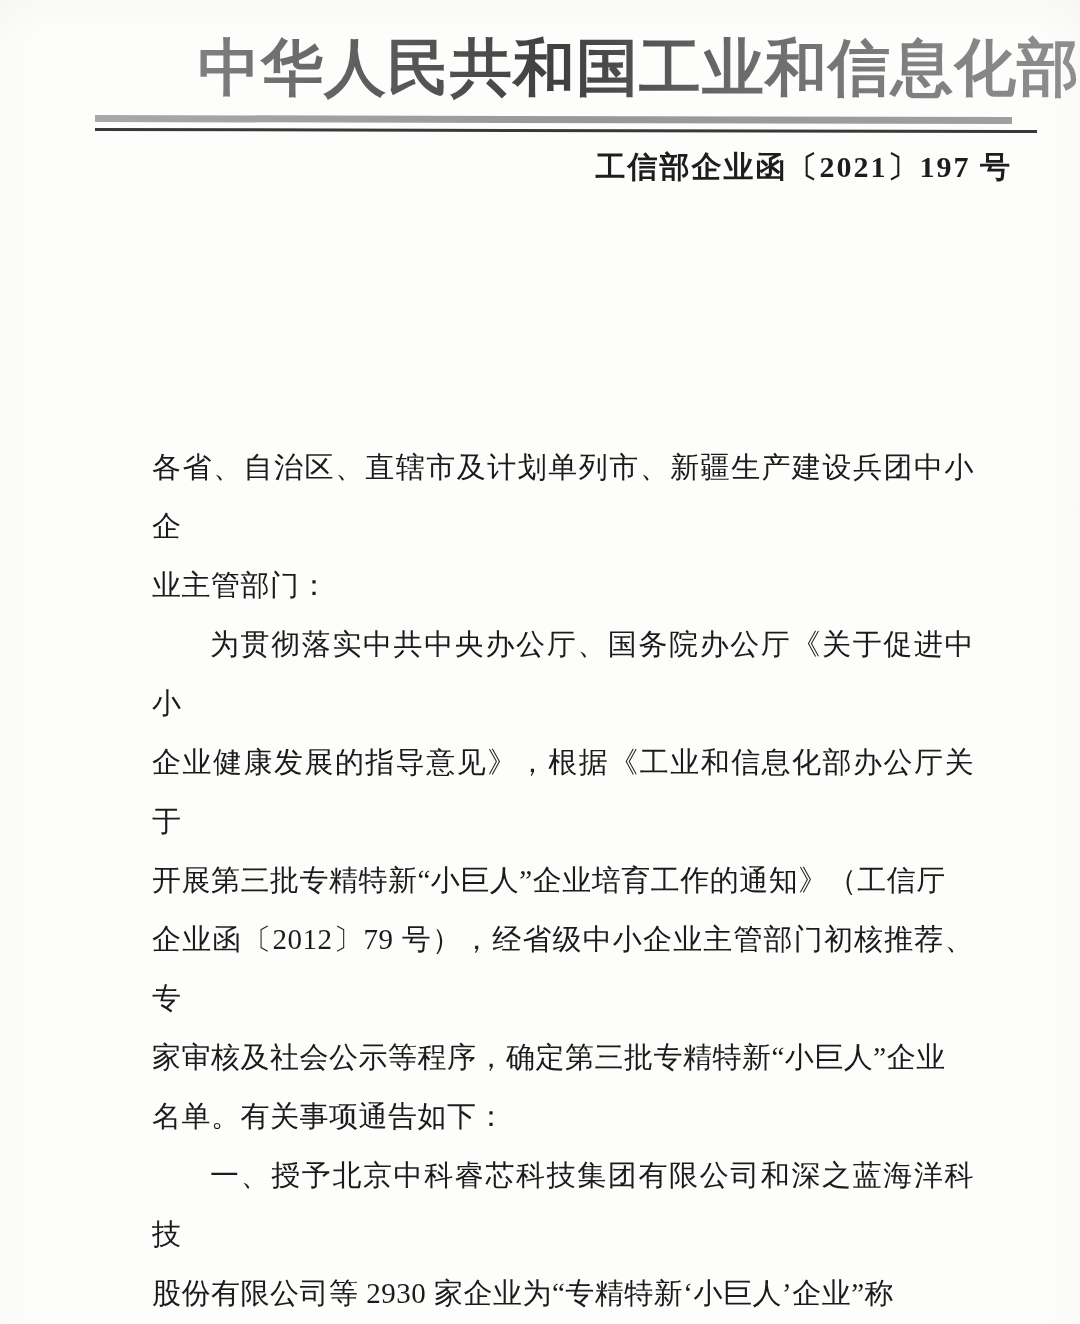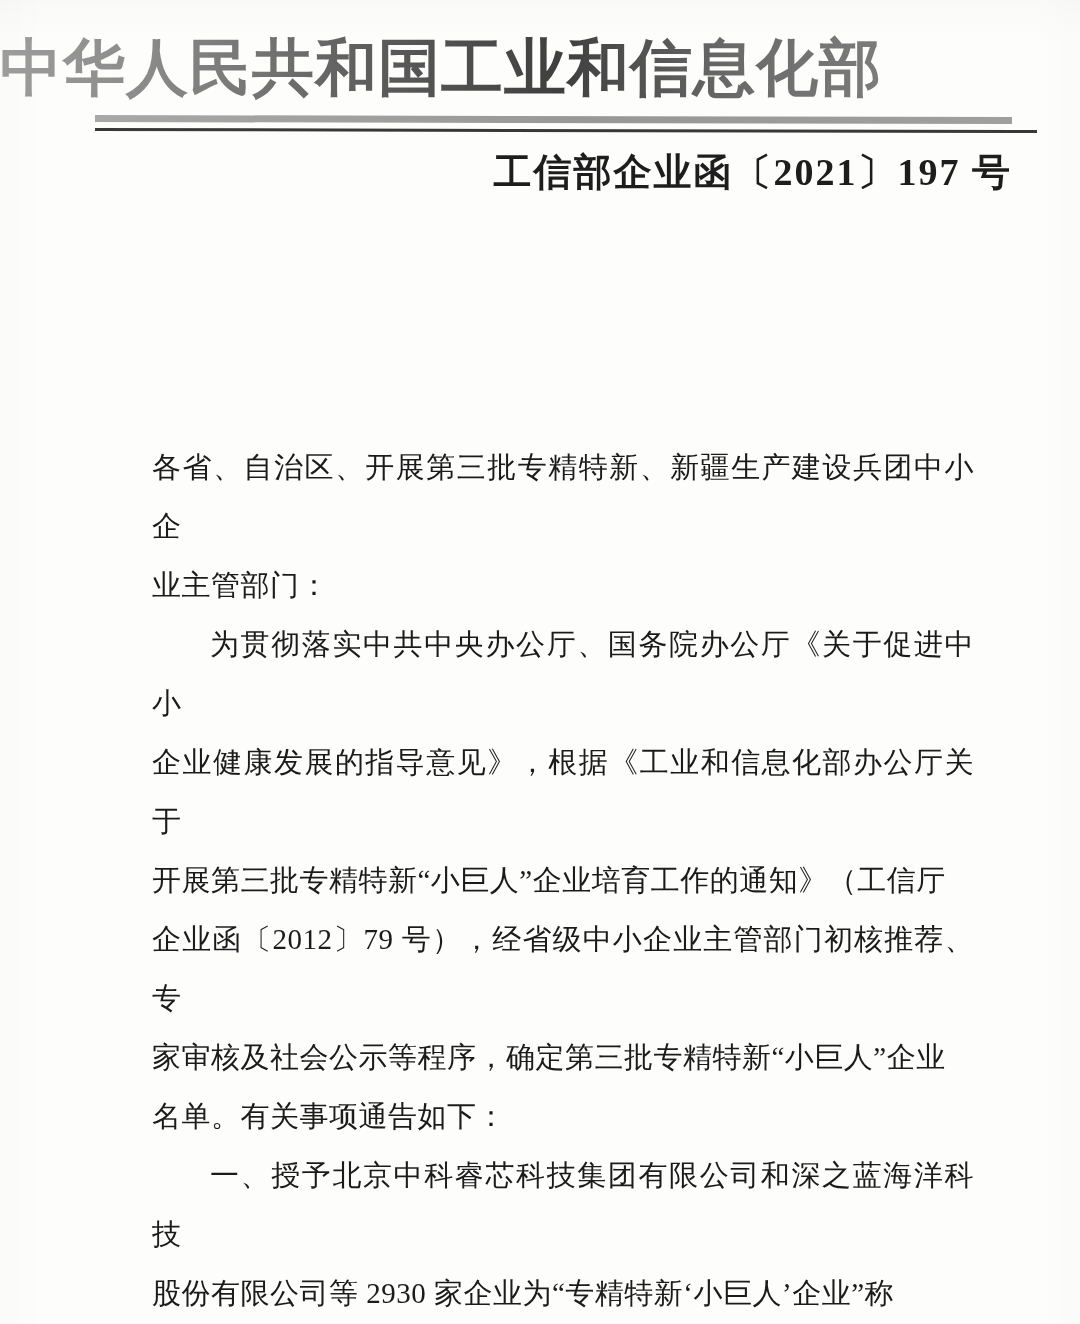--- a/index.html
+++ b/index.html
@@ -20,21 +20,21 @@
       #fdfdfc;
   }
 
   
   .letterhead {
     position: absolute;
     left: 0; right: 0;
     top: 24px;
     height: 88px;
     line-height: 88px;
-    text-align: left;
+    text-align: right;
     font-size: 62px;
     font-weight: bold;
     letter-spacing: 1px;
     color: #6e6e6e;
     white-space: nowrap;
   }
   @supports ((-webkit-background-clip: text) or (background-clip: text)) {
     .letterhead {
       background: linear-gradient(90deg, #9d9d9d 0%, #8a8a8a 14%, #5d5d5d 34%, #3f3f3f 52%, #6a6a6a 68%, #7f7f7f 84%, #8f8f8f 100%);
       -webkit-background-clip: text;
@@ -57,21 +57,21 @@
     width: 942px; height: 3px;
     background: #383838;
     transform: rotate(0.12deg);
   }
 
   
   .doc-number {
     position: absolute;
     top: 147px;
     right: 68px;
-    font-size: 38px;
+    font-size: 30px;
     font-weight: bold;
     color: #1d1d1d;
     letter-spacing: 2px;
     white-space: nowrap;
   }
 
   
   .notice-title {
     position: absolute;
     left: 0; right: 0;
@@ -113,21 +113,21 @@
 
   <div class="rule-thick"></div>
   <div class="rule-thin"></div>
 
   <div class="doc-number">工信部企业函〔2021〕197 号</div>
 
   <div class="notice-title">
   </div>
 
   <div class="body-text">
-    <p>各省、自治区、开展第三批专精特新、新疆生产建设兵团中小企
+    <p>各省、自治区、直辖市及计划单列市、新疆生产建设兵团中小企
 业主管部门：</p>
     <p class="indent">为贯彻落实中共中央办公厅、国务院办公厅《关于促进中小
 企业健康发展的指导意见》，根据《工业和信息化部办公厅关于
 开展第三批专精特新“小巨人”企业培育工作的通知》（工信厅
 企业函〔2012〕79 号），经省级中小企业主管部门初核推荐、专
 家审核及社会公示等程序，确定第三批专精特新“小巨人”企业
 名单。有关事项通告如下：</p>
     <p class="indent">一、授予北京中科睿芯科技集团有限公司和深之蓝海洋科技
 股份有限公司等 2930 家企业为“专精特新‘小巨人’企业”称
 号（名单见附件 1）。</p>

